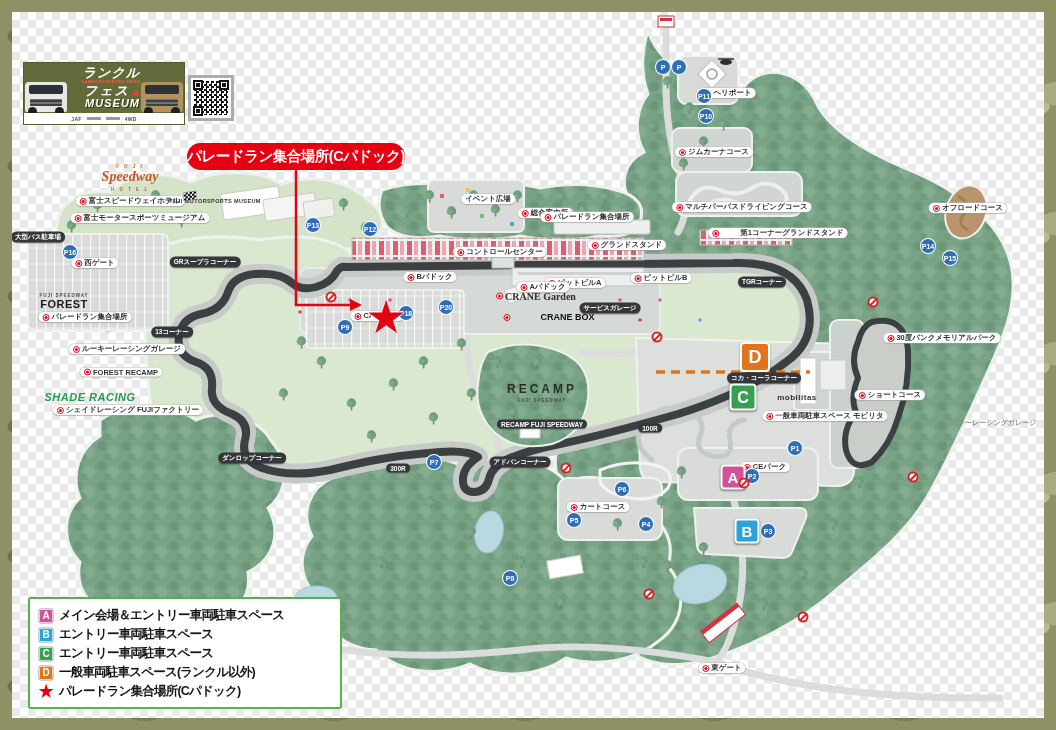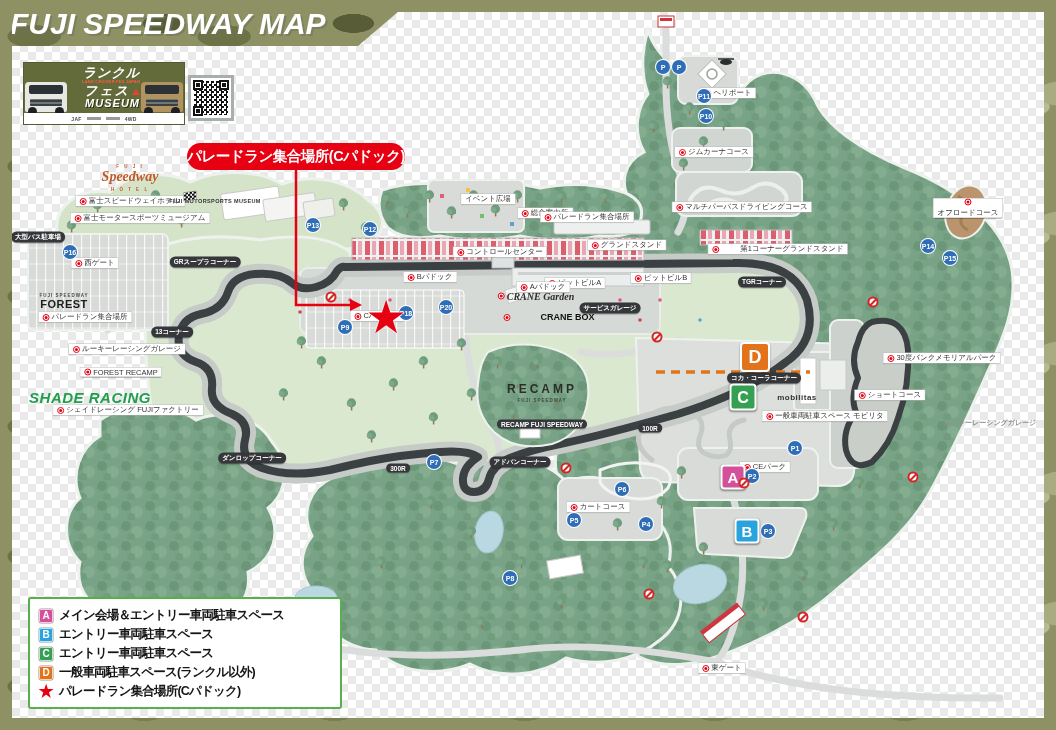--- a/index.html
+++ b/index.html
@@ -66,31 +66,31 @@
   
   #callout-pill{position:absolute;left:175px;top:131px;width:218px;height:27px;background:#e60012;
          border-radius:14px;color:#fff;font-size:14.5px;font-weight:900;display:flex;align-items:center;
          justify-content:center;z-index:30;letter-spacing:-.5px;white-space:nowrap;}
   #arrow-svg{position:absolute;left:-12px;top:-12px;width:1056px;height:730px;z-index:29;pointer-events:none;}
   #map-star{position:absolute;z-index:31;color:#e60012;font-size:46px;line-height:0;
          transform:translate(-50%,-50%);text-shadow:0 0 2px #fff,0 0 1px #fff;}
   
   #map-annotations{position:absolute;left:-12px;top:-12px;width:1056px;height:730px;z-index:20;pointer-events:none;}
   .lbl{position:absolute;transform:translate(-50%,-50%);white-space:nowrap;display:flex;align-items:center;gap:2px;}
-  .t-pill{background:#fff;color:#333;font-size:7.5px;font-weight:400;padding:0 4px;border-radius:0;
+  .t-pill{background:#fff;color:#333;font-size:7.5px;font-weight:700;padding:0 4px;border-radius:6px;
          box-shadow:0 0 0 .5px #bbb,0 1px 1px rgba(0,0,0,.25);}
   .t-dark{background:#35373a;color:#fff;font-size:6.5px;font-weight:700;padding:1px 4px;border-radius:6px;
          box-shadow:0 1px 1px rgba(0,0,0,.3);}
   .t-plain{color:#333;font-size:5.5px;font-weight:700;letter-spacing:.4px;}
   .t-gray{color:#8f948f;font-size:7px;font-weight:700;}
   .t-script{color:#c05a28;font-size:14px;font-weight:700;font-style:italic;font-family:"Liberation Serif",serif;}
   .t-script-sub{color:#c05a28;font-size:4.5px;font-weight:700;letter-spacing:2px;}
   .t-logo-forest{color:#1c1c1c;font-size:11px;font-weight:900;letter-spacing:.5px;}
   .t-logo-sub{color:#444;font-size:4.5px;font-weight:700;letter-spacing:1px;}
-  .t-logo-shade{color:#1f9e4c;font-size:15px;font-weight:900;font-style:italic;letter-spacing:.5px;}
+  .t-logo-shade{color:#1f9e4c;font-size:11px;font-weight:900;font-style:italic;letter-spacing:.5px;}
   .t-crane{color:#2e2e2e;font-size:10px;font-weight:700;font-family:"Liberation Serif",serif;}
   .t-crane-box{color:#111;font-size:9px;font-weight:900;gap:30px;}
   .t-recamp{color:#2b2f2b;font-size:12px;font-weight:900;letter-spacing:3px;}
   .t-mobilitas{color:#333;font-size:8px;font-weight:900;letter-spacing:.5px;}
   .rdot{width:7px;height:7px;border-radius:50%;border:1.5px solid #e60012;background:#fff;
          box-sizing:border-box;position:relative;flex:0 0 auto;}
   .rdot::after{content:"";position:absolute;inset:1px;background:#e60012;border-radius:50%;}
   .pcir{position:absolute;transform:translate(-50%,-50%);width:14px;height:14px;border-radius:50%;
          background:#2f6eb6;color:#fff;font-size:7px;font-weight:900;display:flex;align-items:center;
          justify-content:center;box-shadow:0 0 0 1px #fff;}
@@ -376,21 +376,21 @@
           <span>パレードラン集合場所</span>
         </div>
         <div class="lbl t-pill" style="left: 500px; top: 252px;">
           <span class="rdot"></span>
           <span>コントロールセンター</span>
         </div>
         <div class="lbl t-pill" style="left: 627px; top: 245px;">
           <span class="rdot"></span>
           <span>グランドスタンド</span>
         </div>
-        <div class="lbl t-pill" style="left: 778px; top: 249px; gap: 21px;">
+        <div class="lbl t-pill" style="left: 778px; top: 233px; gap: 21px;">
           <span class="rdot"></span>
           <span>第1コーナーグランドスタンド</span>
         </div>
         <div class="lbl t-pill" style="left: 575px; top: 283px;">
           <span class="rdot"></span>
           <span>ピットビルA</span>
         </div>
         <div class="lbl t-pill" style="left: 661px; top: 278px;">
           <span class="rdot"></span>
           <span>ピットビルB</span>
@@ -400,21 +400,21 @@
           <span>Aパドック</span>
         </div>
         <div class="lbl t-pill" style="left: 430px; top: 277px;">
           <span class="rdot"></span>
           <span>Bパドック</span>
         </div>
         <div class="lbl t-pill" style="left: 377px; top: 316px;">
           <span class="rdot"></span>
           <span>Cパドック</span>
         </div>
-        <div class="lbl t-crane" style="left: 536px; top: 296px; font-style: italic;">
+        <div class="lbl t-crane" style="left: 536px; top: 296px;">
           <span class="rdot"></span>
           <span>CRANE Garden</span>
         </div>
         <div class="lbl t-crane-box" style="left: 549px; top: 317px;">
           <span class="rdot"></span>
           <span>CRANE BOX</span>
         </div>
         <div class="lbl t-dark" style="left: 610px; top: 308px;">
           <span>サービスガレージ</span>
         </div>
@@ -431,25 +431,25 @@
           <span>mobilitas</span>
         </div>
         <div class="lbl t-pill" style="left: 825px; top: 416px;">
           <span class="rdot"></span>
           <span>一般車両駐車スペース モビリタ</span>
         </div>
         <div class="lbl t-pill" style="left: 890px; top: 395px;">
           <span class="rdot"></span>
           <span>ショートコース</span>
         </div>
-        <div class="lbl t-pill" style="left: 942px; top: 358px;">
+        <div class="lbl t-pill" style="left: 942px; top: 338px;">
           <span class="rdot"></span>
           <span>30度バンクメモリアルパーク</span>
         </div>
-        <div class="lbl t-pill" style="left: 968px; top: 208px; flex-direction: column;">
+        <div class="lbl t-pill" style="left: 968px; top: 208px;">
           <span class="rdot"></span>
           <span>オフロードコース</span>
         </div>
         <div class="lbl t-pill" style="left: 714px; top: 152px;">
           <span class="rdot"></span>
           <span>ジムカーナコース</span>
         </div>
         <div class="lbl t-pill" style="left: 742px; top: 207px;">
           <span class="rdot"></span>
           <span>マルチパーパスドライビングコース</span>
@@ -533,23 +533,20 @@
 
     <div class="flag abs" style="left:172px;top:180px;z-index:21"></div>
 
     <svg id="arrow-svg" viewBox="0 0 1056 730">
       <path d="M296,170 L296,305 L350,305" stroke="#e60012" stroke-width="2.5" fill="none"></path>
       <polygon points="350,299 362,305 350,311" fill="#e60012"></polygon>
     </svg>
     <div id="callout-pill">パレードラン集合場所(Cパドック)</div>
     <div id="map-star" style="left: 374px; top: 305px;">★</div>
 
-    <div id="header-band">
-      <h1 id="page-title">FUJI SPEEDWAY MAP</h1>
-    </div>
 
     <div id="event-banner">
       <div class="car" id="car-left">
         <div class="win"></div>
           <div class="grille"></div>
         <div class="wheel" style="left:3px"></div>
           <div class="wheel" style="right:3px"></div>
       </div>
       <div class="car" id="car-right">
         <div class="win"></div>

